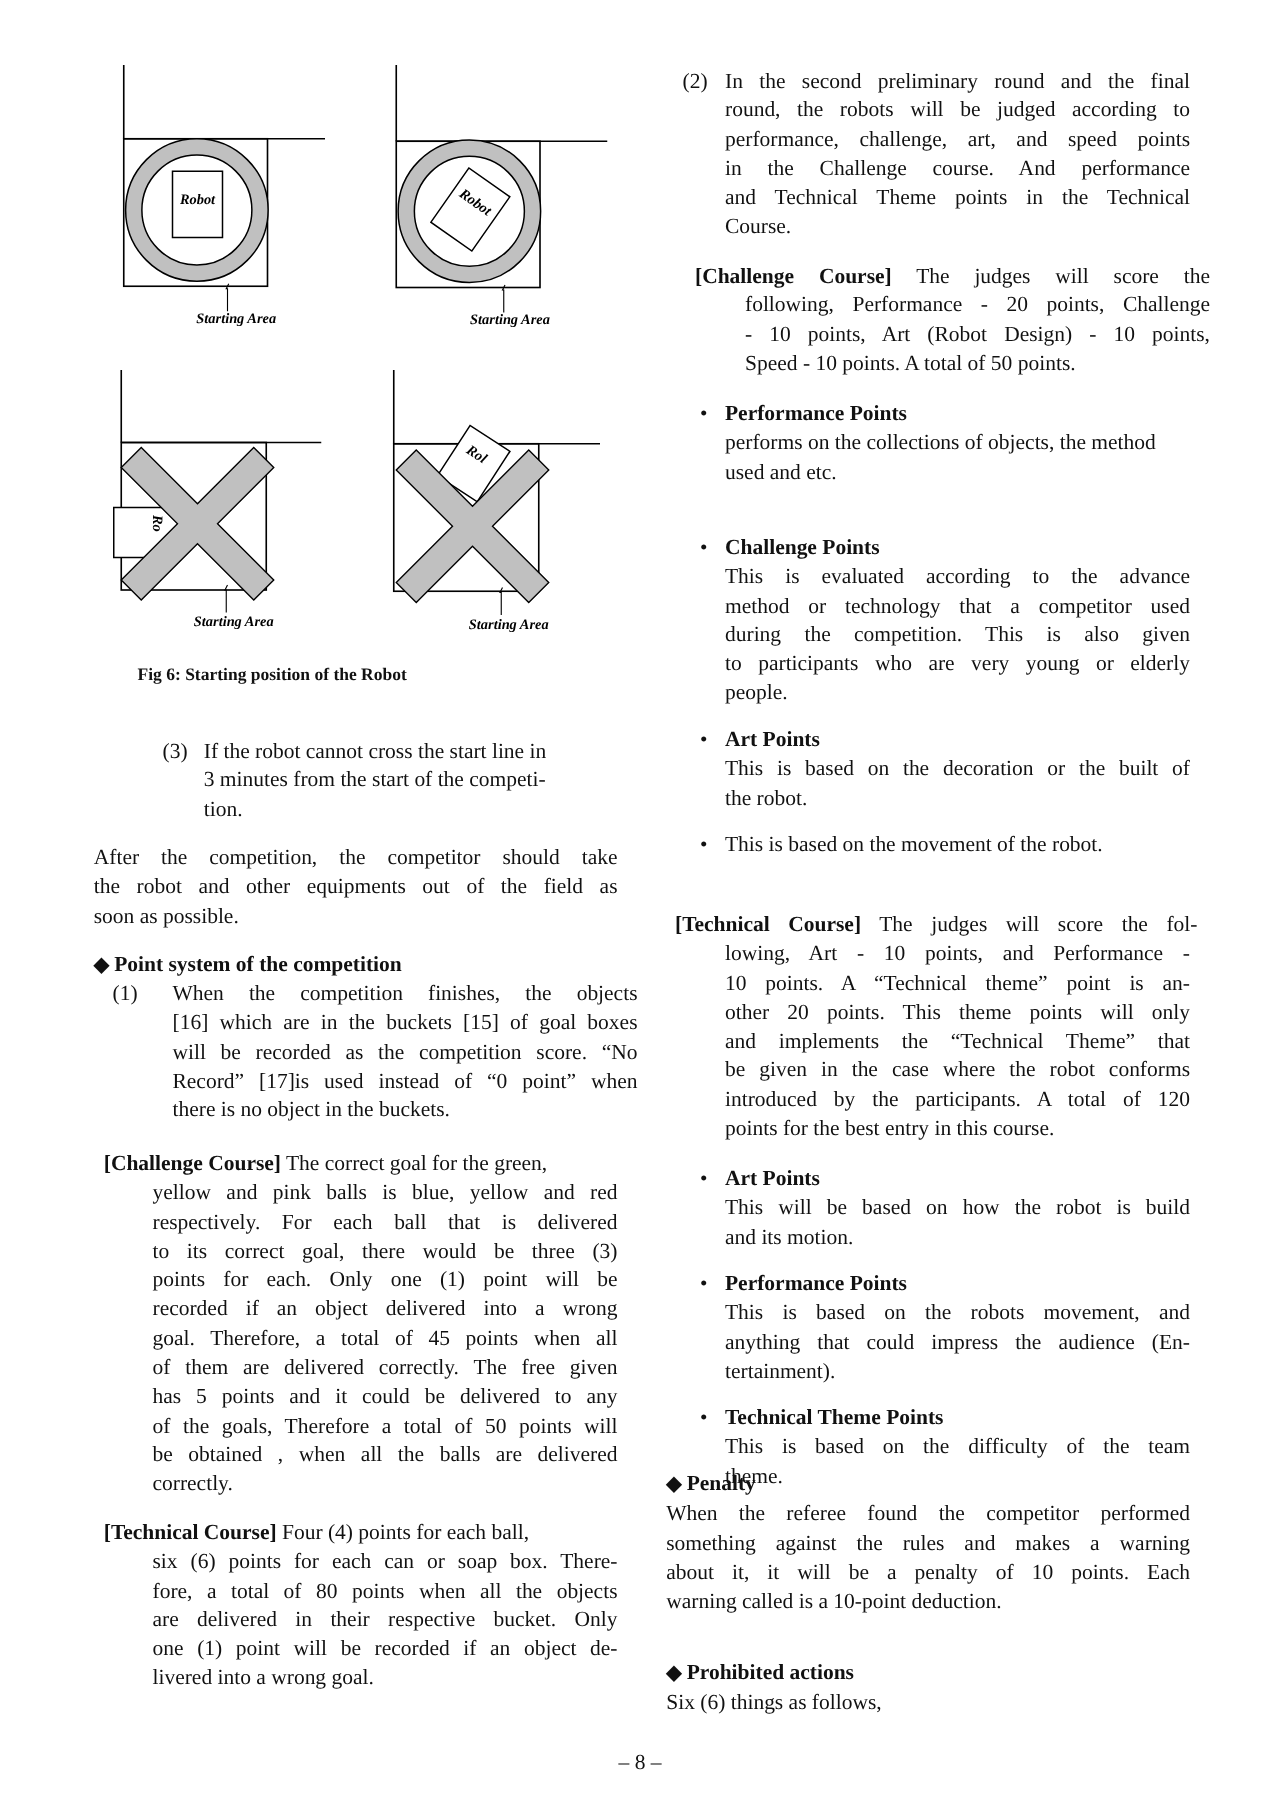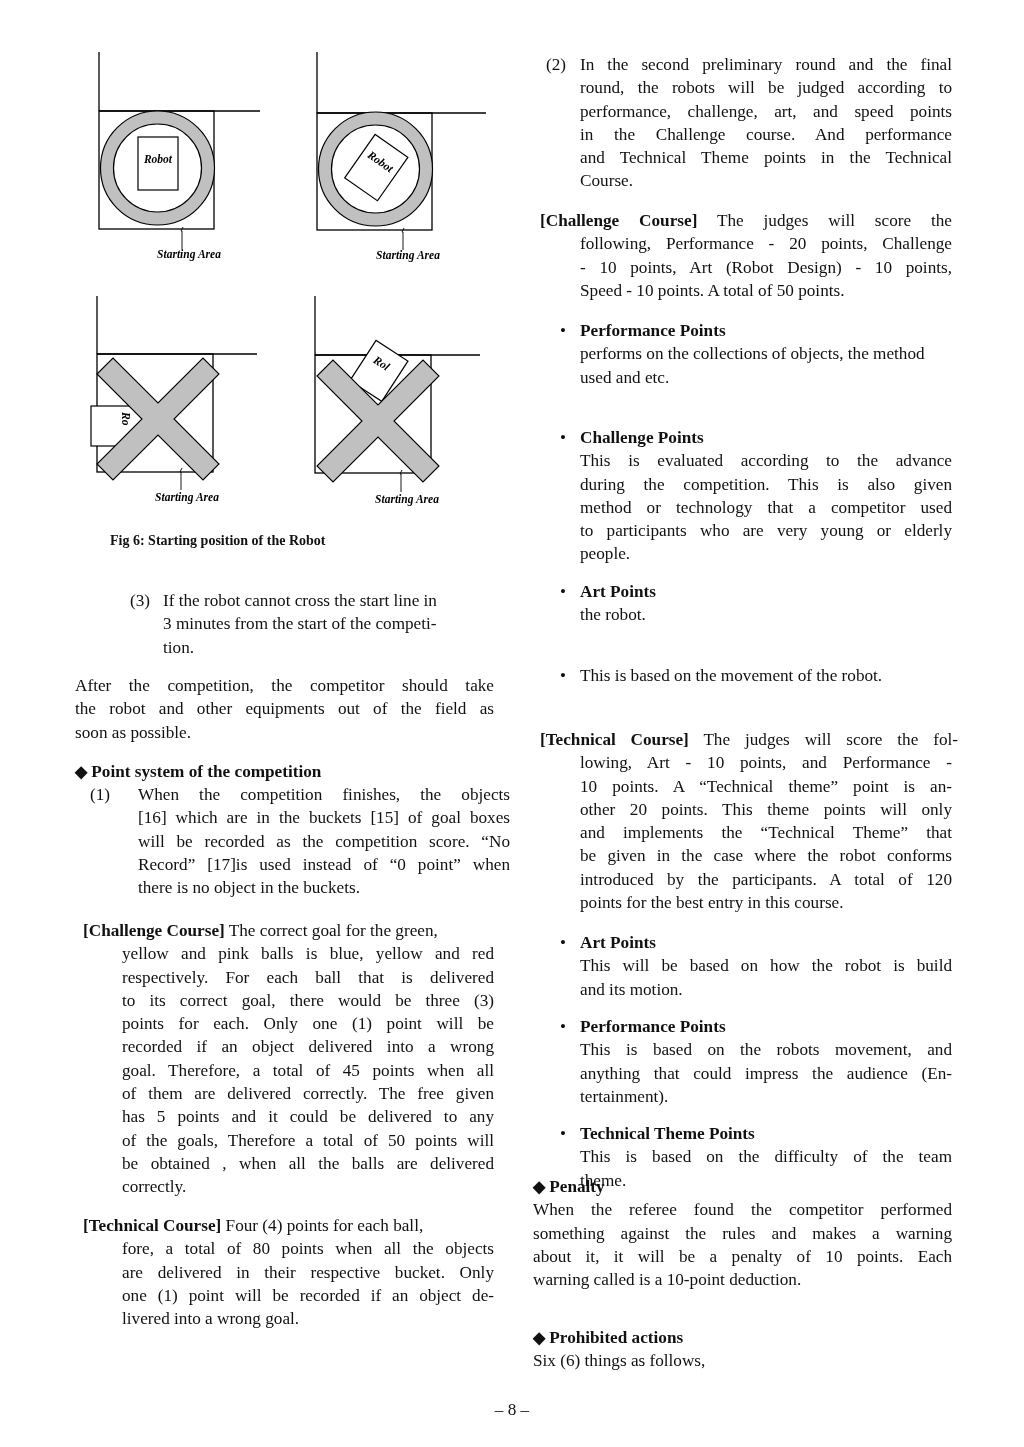--- a/index.html
+++ b/index.html
@@ -128,40 +128,41 @@
     <div style="text-align-last:justify">has 5 points and it could be delivered to any</div>
     <div style="text-align-last:justify">of the goals, Therefore a total of 50 points will</div>
     <div style="text-align-last:justify">be obtained , when all the balls are delivered</div>
     <div>correctly.</div>
   </div>
 </div>
 
 <div class="abs txt" style="left:83px; top:1214px; width:440px;">
   <div><span class="bracket">[Technical Course]</span> <span>Four (4) points for each ball,</span></div>
   <div style="margin-left:39px; width:372px;">
+    <div style="text-align-last:justify">six (6) points for each can or soap box. There-</div>
     <div style="text-align-last:justify">fore, a total of 80 points when all the objects</div>
     <div style="text-align-last:justify">are delivered in their respective bucket. Only</div>
     <div style="text-align-last:justify">one (1) point will be recorded if an object de-</div>
     <div>livered into a wrong goal.</div>
   </div>
 </div>
 
 <div class="hang txt" style="left:546px; top:53px; width:406px;">
   <span class="lbl">(2)</span>
   <div class="body" style="left:34px; width:372px;">
     <div style="text-align-last:justify">In the second preliminary round and the final</div>
     <div style="text-align-last:justify">round, the robots will be judged according to</div>
     <div style="text-align-last:justify">performance, challenge, art, and speed points</div>
     <div style="text-align-last:justify">in the Challenge course.  And performance</div>
     <div style="text-align-last:justify">and Technical Theme points in the Technical</div>
     <div>Course.</div>
   </div>
 </div>
 
-<div class="abs txt" style="left:540px; top:209px; width:412px;font-family:Liberation Serif, serif;">
+<div class="abs txt" style="left:556px; top:209px; width:412px;font-family:Liberation Serif, serif;">
   <div style="text-align-last:justify"><span class="bracket">[Challenge Course]</span> <span>The judges will score the</span></div>
   <div style="margin-left:40px; width:372px;">
     <div style="text-align-last:justify">following, Performance - 20 points, Challenge</div>
     <div style="text-align-last:justify">- 10 points, Art (Robot Design) - 10 points,</div>
     <div>Speed - 10 points. A total of 50 points.</div>
   </div>
 </div>
 
 <div class="abs txt" style="left:560px; top:319px; width:420px;">
   <span class="bullet" style="left:0; top:0;">•</span>
@@ -170,31 +171,32 @@
     <div style="white-space:nowrap">performs on the collections of objects, the method</div>
     <div>used and etc.</div>
   </div>
 </div>
 
 <div class="abs txt" style="left:560px; top:426px; width:392px;">
   <span class="bullet" style="left:0; top:0;">•</span>
   <div style="margin-left:20px; width:372px;">
     <div class="b">Challenge Points</div>
     <div style="text-align-last:justify">This is evaluated according to the advance</div>
+    <div style="text-align-last:justify">method or technology that a competitor used</div>
     <div style="text-align-last:justify">during the competition.  This is also given</div>
-    <div style="text-align-last:justify">method or technology that a competitor used</div>
     <div style="text-align-last:justify">to participants who are very young or elderly</div>
     <div>people.</div>
   </div>
 </div>
 
 <div class="abs txt" style="left:560px; top:580px; width:392px;">
   <span class="bullet" style="left:0; top:0;">•</span>
   <div style="margin-left:20px; width:372px;">
     <div class="b">Art Points</div>
+    <div style="text-align-last:justify">This is based on the decoration or the built of</div>
     <div>the robot.</div>
   </div>
 </div>
 
 <div class="abs txt" style="left:560px; top:664px; width:392px;">
   <span class="bullet" style="left:0; top:0;">•</span>
   <div style="margin-left:20px; width:372px;">
     <div>This is based on the movement of the robot.</div>
   </div>
 </div>

